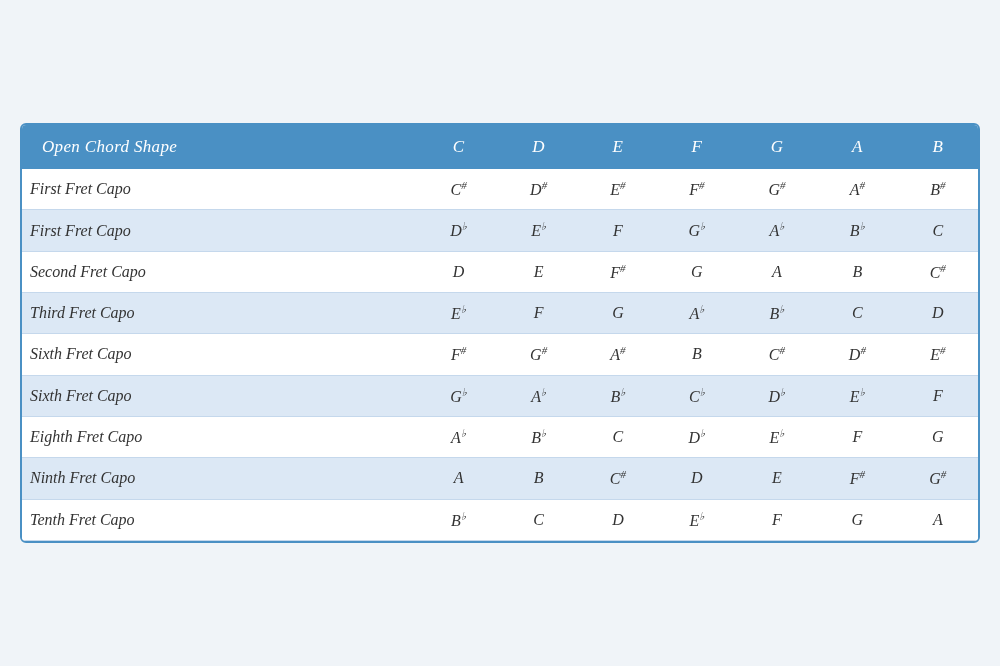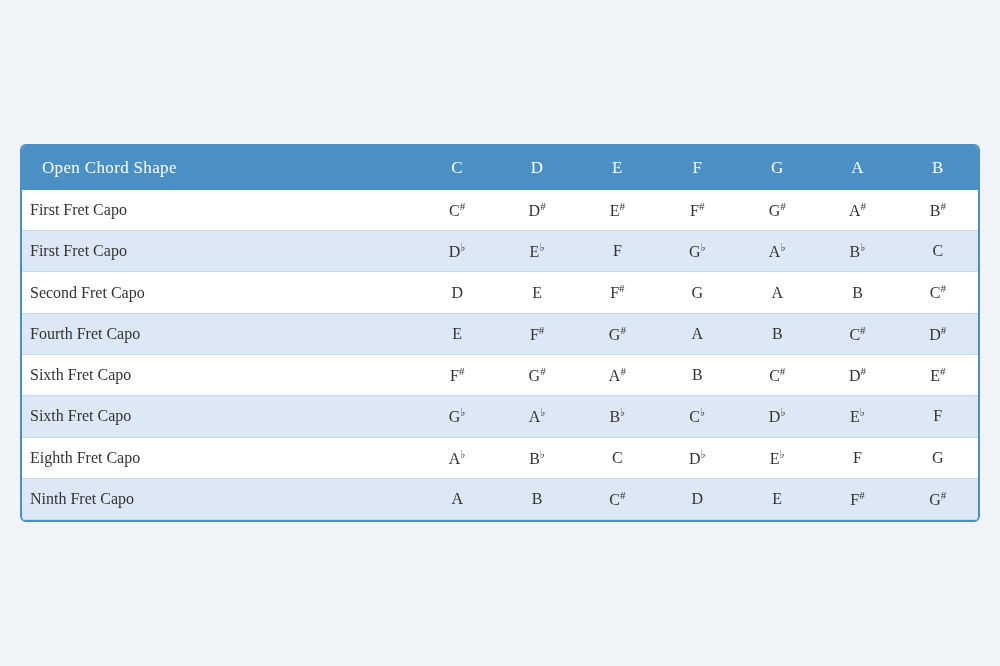--- a/index.html
+++ b/index.html
@@ -10,20 +10,21 @@
       align-items: center;
       min-height: 100vh;
       font-family: Georgia, 'Times New Roman', serif;
     }
     .table-wrapper {
       background: #fff;
       border: 2px solid #4a90c4;
       border-radius: 6px;
       overflow: hidden;
       width: 960px;
+      font-style: italic;
     }
     table {
       width: 100%;
       border-collapse: collapse;
     }
     thead tr {
       background: #4a90c4;
     }
     thead th {
       color: #fff;
@@ -103,28 +104,28 @@
           <td>Second Fret Capo</td>
           <td>D</td>
           <td>E</td>
           <td>F<sup>#</sup></td>
           <td>G</td>
           <td>A</td>
           <td>B</td>
           <td>C<sup>#</sup></td>
         </tr>
         <tr>
-          <td>Fourth Fret Capo</td>
-          <td>E</td>
-          <td>F<sup>#</sup></td>
-          <td>G<sup>#</sup></td>
-          <td>A</td>
-          <td>B</td>
-          <td>C<sup>#</sup></td>
-          <td>D<sup>#</sup></td>
+          <td>Third Fret Capo</td>
+          <td>E<sup>♭</sup></td>
+          <td>F</td>
+          <td>G</td>
+          <td>A<sup>♭</sup></td>
+          <td>B<sup>♭</sup></td>
+          <td>C</td>
+          <td>D</td>
         </tr>
         <tr>
           <td>Sixth Fret Capo</td>
           <td>F<sup>#</sup></td>
           <td>G<sup>#</sup></td>
           <td>A<sup>#</sup></td>
           <td>B</td>
           <td>C<sup>#</sup></td>
           <td>D<sup>#</sup></td>
           <td>E<sup>#</sup></td>
@@ -152,15 +153,25 @@
         <tr>
           <td>Ninth Fret Capo</td>
           <td>A</td>
           <td>B</td>
           <td>C<sup>#</sup></td>
           <td>D</td>
           <td>E</td>
           <td>F<sup>#</sup></td>
           <td>G<sup>#</sup></td>
         </tr>
+        <tr>
+          <td>Tenth Fret Capo</td>
+          <td>B<sup>♭</sup></td>
+          <td>C</td>
+          <td>D</td>
+          <td>E<sup>♭</sup></td>
+          <td>F</td>
+          <td>G</td>
+          <td>A</td>
+        </tr>
       </tbody>
   </table>
 </div>
 
 </body></html>

